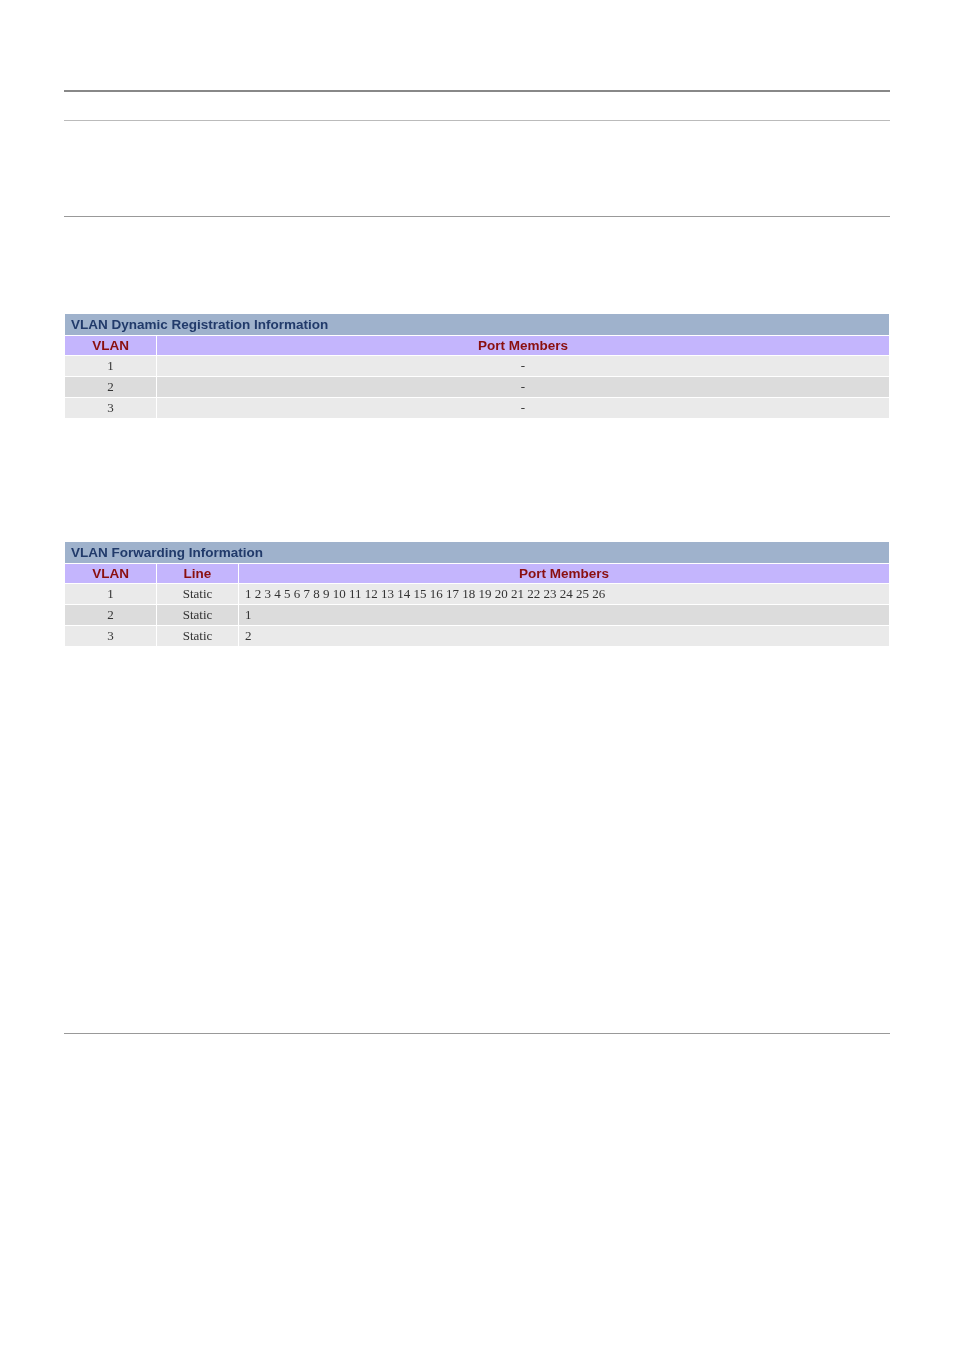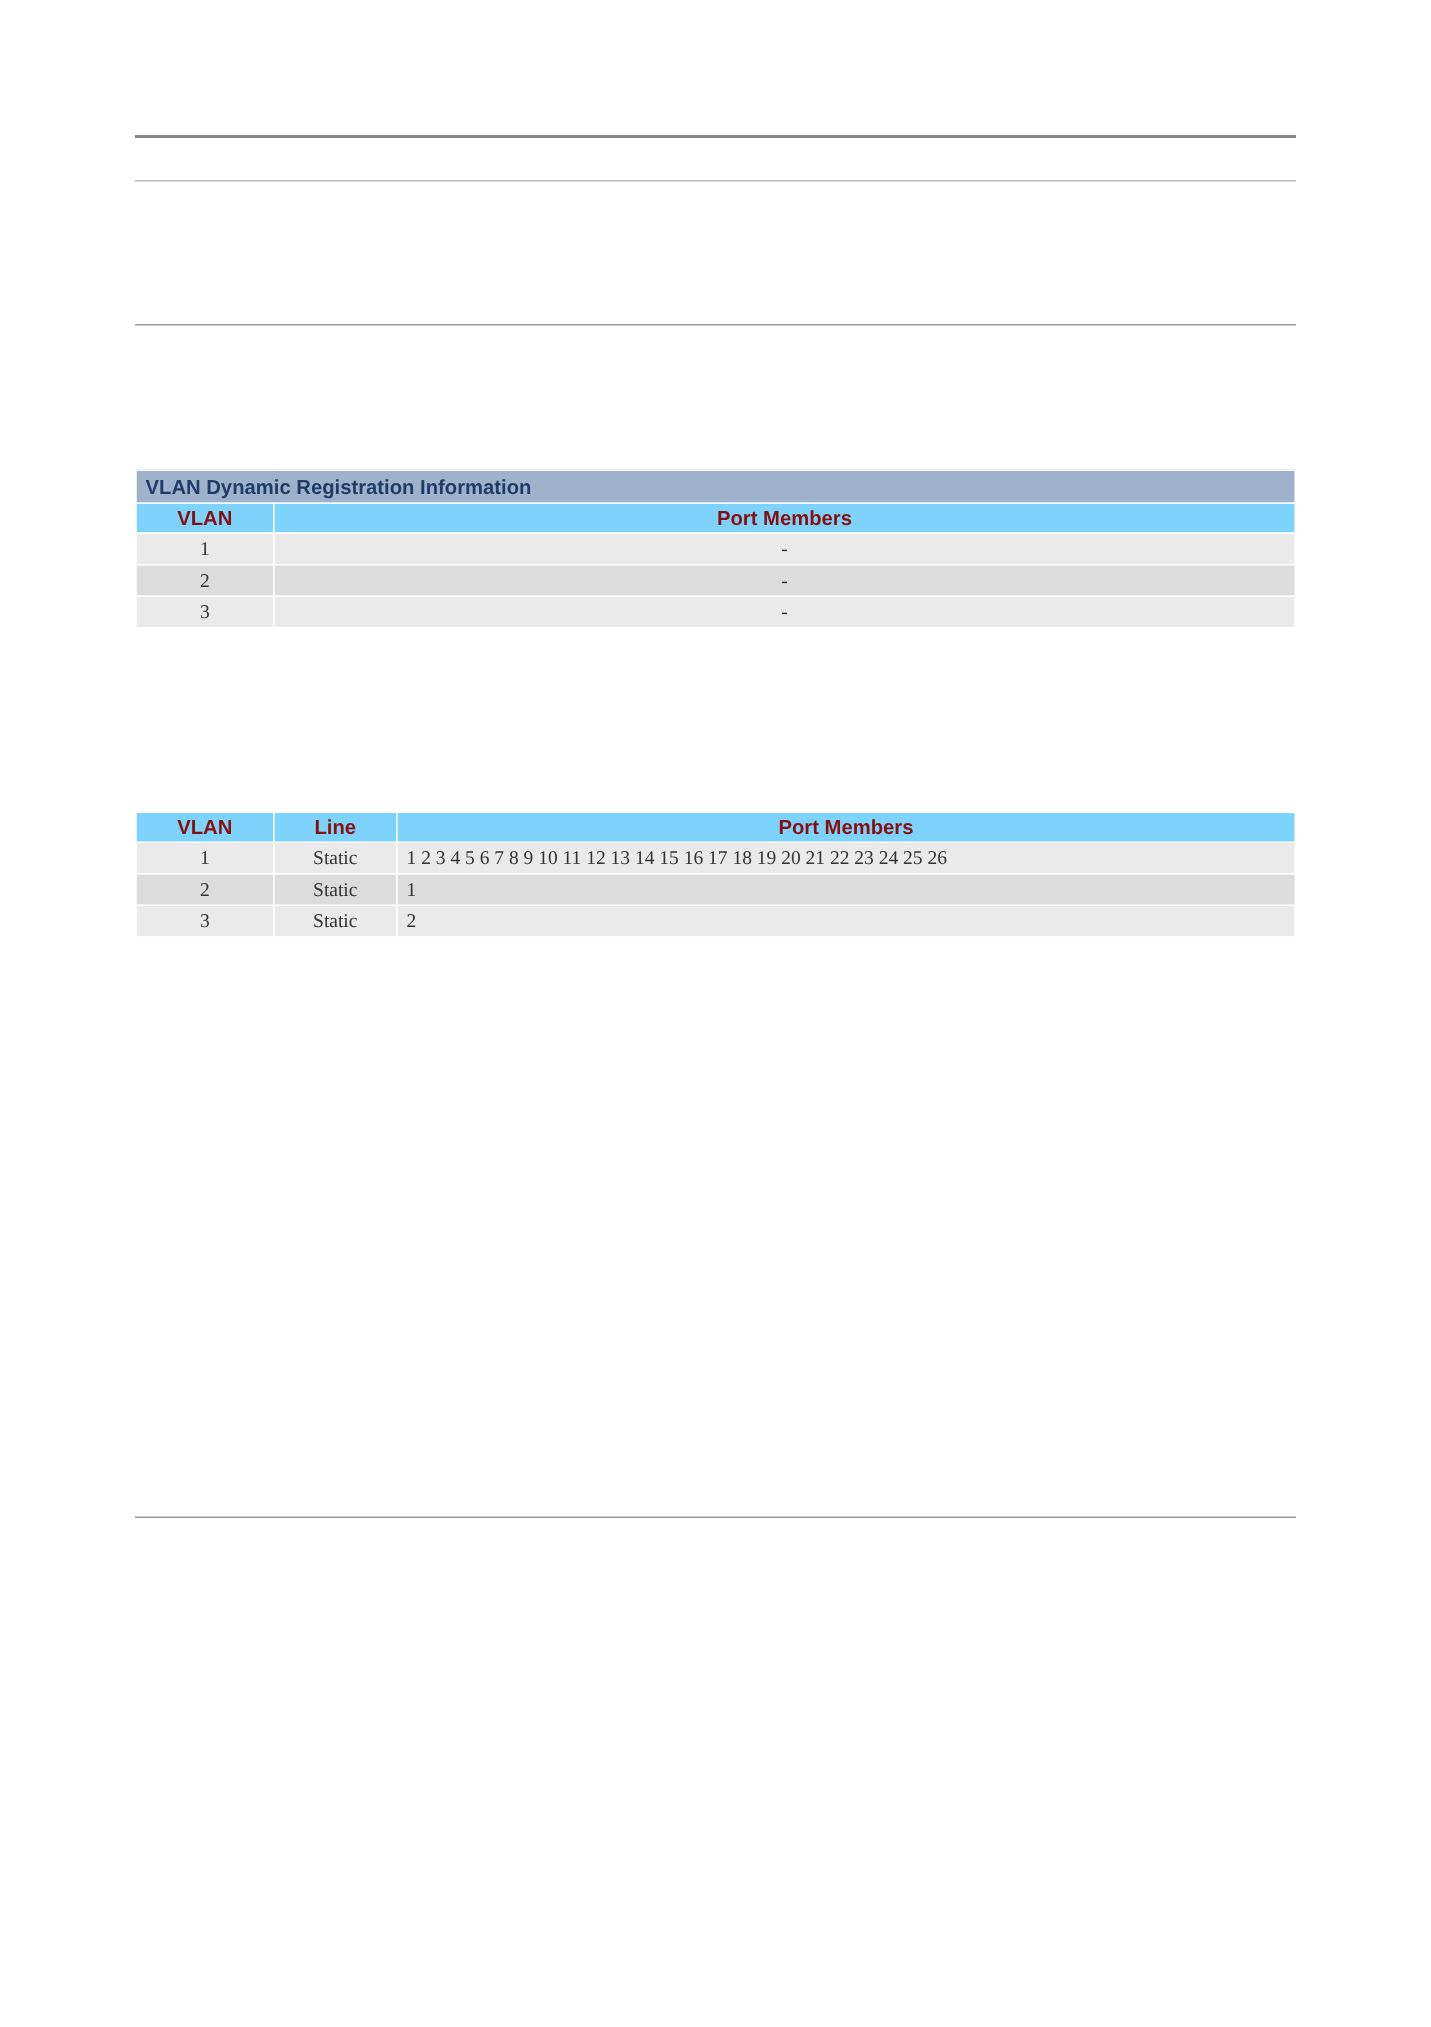--- a/index.html
+++ b/index.html
@@ -6,21 +6,21 @@
   body {
     font-family: Arial, Helvetica, sans-serif;
     font-size: 13px;
     color: #333;
     background: #fff;
     width: 954px;
     margin: 0 auto;
     padding: 0;
   }
   .page {
-    padding: 0 90px;
+    padding: 0 64px;
   }
   .header-region {
     padding-top: 90px;
   }
   .header-bar {
     border-top: 2px solid #888;
     height: 30px;
     position: relative;
   }
   .header-label {
@@ -73,21 +73,21 @@
     background: #9fb2cc;
     color: #213a6a;
     font-family: Arial, Helvetica, sans-serif;
     font-weight: bold;
     font-size: 13.5px;
     padding: 3px 6px;
     text-align: left;
     border: 1px solid #fff;
   }
   .tbl-head-row td {
-    background: #7dd3fc;
+    background: #c4b5fd;
     color: #8a0f0f;
     font-family: Arial, Helvetica, sans-serif;
     font-weight: bold;
     font-size: 13.5px;
     text-align: center;
     padding: 2px 4px;
     border: 1px solid #fff;
   }
   .tbl-data-row td {
     background: #eaeaea;
@@ -164,20 +164,23 @@
       <td>-</td>
     </tr>
   </tbody>
     </table>
 
   <h2 class="h2">5.2.15.2 View the VLAN Forwarding Table</h2>
   <p class="desc">These are the VLANs that will be displayed here which are active on this switch, meaning there is at least one port member. VLAN forwarding means this is a path for a VLAN packets sending. The table shows in following screen:</p>
 
   <table class="tbl">
     <tbody>
+        <tr class="tbl-title-row">
+      <td colspan="3">VLAN Forwarding Information</td>
+    </tr>
     <tr class="tbl-head-row">
       <td class="col-vlan">VLAN</td>
       <td class="col-type">Line</td>
       <td>Port Members</td>
     </tr>
     <tr class="tbl-data-row">
       <td class="col-vlan">1</td>
       <td class="col-type">Static</td>
       <td class="left">1 2 3 4 5 6 7 8 9 10 11 12 13 14 15 16 17 18 19 20 21 22 23 24 25 26</td>
     </tr>

